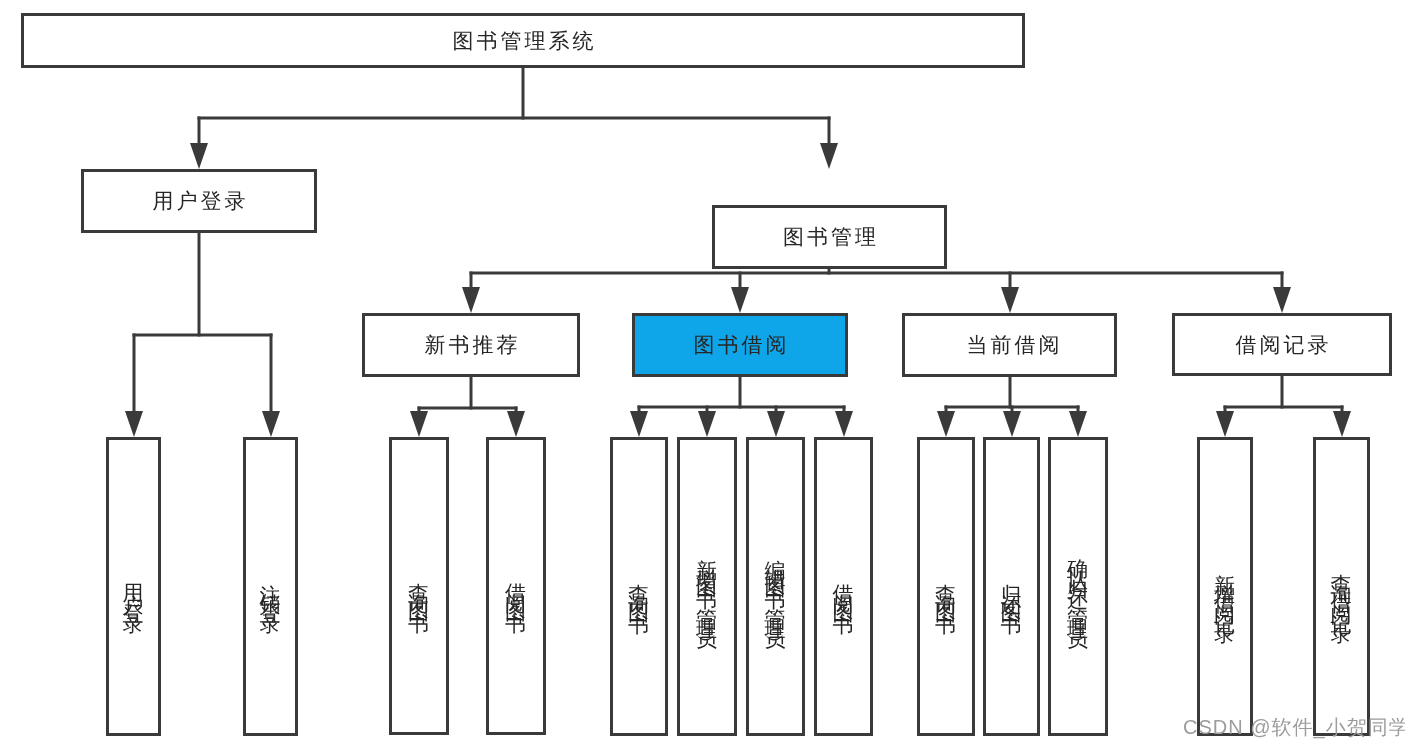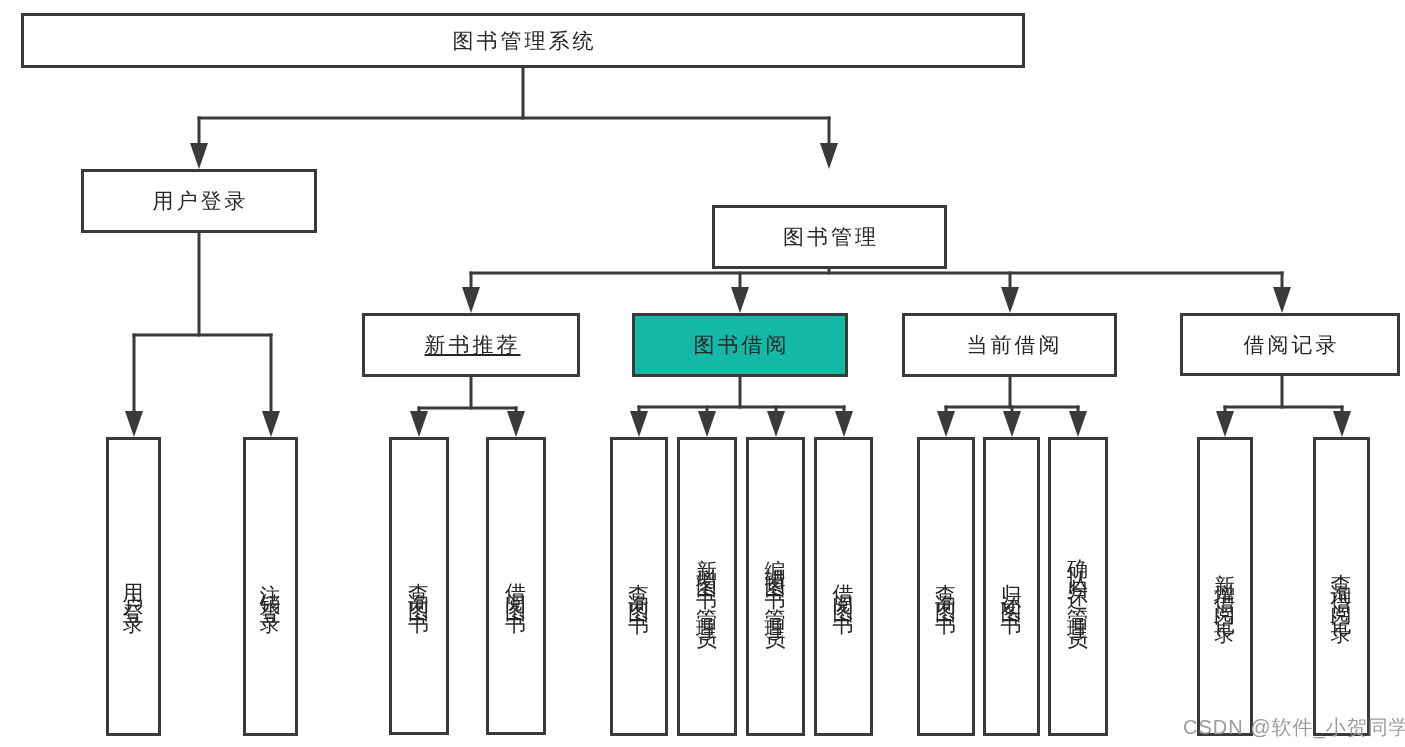--- a/index.html
+++ b/index.html
@@ -111,29 +111,29 @@
       <div class="node horizontal" style="left: 21px; top: 13px; width: 1004px; height: 55px; border-color: rgb(58, 58, 58); background: rgb(255, 255, 255);">
         <span class="lbl" style="color: rgb(38, 38, 38);">图书管理系统</span>
       </div>
       <div class="node horizontal" style="left: 81px; top: 169px; width: 236px; height: 64px; border-color: rgb(58, 58, 58); background: rgb(255, 255, 255);">
         <span class="lbl" style="color: rgb(38, 38, 38);">用户登录</span>
       </div>
       <div class="node horizontal" style="left: 712px; top: 169px; width: 235px; height: 64px; border-color: rgb(58, 58, 58); background: rgb(255, 255, 255); margin-top: 36px;">
         <span class="lbl" style="color: rgb(38, 38, 38);">图书管理</span>
       </div>
       <div class="node horizontal" style="left: 362px; top: 313px; width: 218px; height: 64px; border-color: rgb(58, 58, 58); background: rgb(255, 255, 255);">
-        <span class="lbl" style="color: rgb(38, 38, 38); text-decoration: underline;">新书推荐</span>
+        <span class="lbl" style="color: rgb(38, 38, 38);">新书推荐</span>
       </div>
-      <div class="node horizontal" style="left: 632px; top: 313px; width: 216px; height: 64px; border-color: rgb(58, 58, 58); background: #14b8a6;">
+      <div class="node horizontal" style="left: 632px; top: 313px; width: 216px; height: 64px; border-color: rgb(58, 58, 58); background: #0ea5e9;">
         <span class="lbl" style="color: rgb(38, 38, 38);">图书借阅</span>
       </div>
       <div class="node horizontal" style="left: 902px; top: 313px; width: 215px; height: 64px; border-color: rgb(58, 58, 58); background: rgb(255, 255, 255);">
         <span class="lbl" style="color: rgb(38, 38, 38); margin-left: 7px;">当前借阅</span>
       </div>
-      <div class="node horizontal" style="left: 1172px; top: 313px; width: 220px; height: 63px; border-color: rgb(58, 58, 58); background: rgb(255, 255, 255); margin-left: 8px;">
+      <div class="node horizontal" style="left: 1172px; top: 313px; width: 220px; height: 63px; border-color: rgb(58, 58, 58); background: rgb(255, 255, 255);">
         <span class="lbl" style="color: rgb(38, 38, 38);">借阅记录</span>
       </div>
       <div class="node vertical" style="left: 106px; top: 437px; width: 55px; height: 299px; border-color: rgb(58, 58, 58); background: rgb(255, 255, 255);">
         <span class="lbl" style="color: rgb(38, 38, 38);">用户登录</span>
       </div>
       <div class="node vertical" style="left: 243px; top: 437px; width: 55px; height: 299px; border-color: rgb(58, 58, 58); background: rgb(255, 255, 255);">
         <span class="lbl" style="color: rgb(38, 38, 38);">注销登录</span>
       </div>
       <div class="node vertical" style="left: 389px; top: 437px; width: 60px; height: 298px; border-color: rgb(58, 58, 58); background: rgb(255, 255, 255);">
         <span class="lbl" style="color: rgb(38, 38, 38);">查询图书</span>

